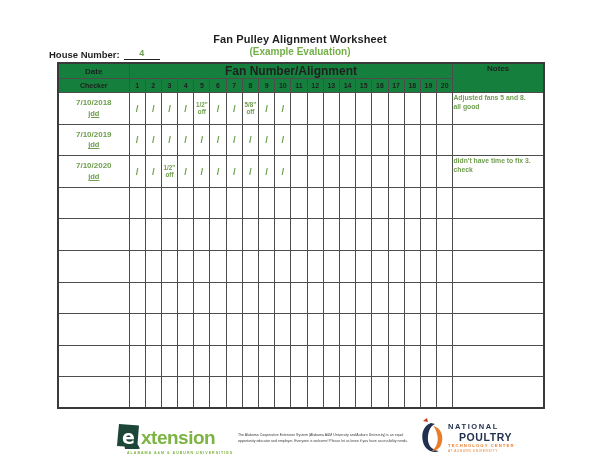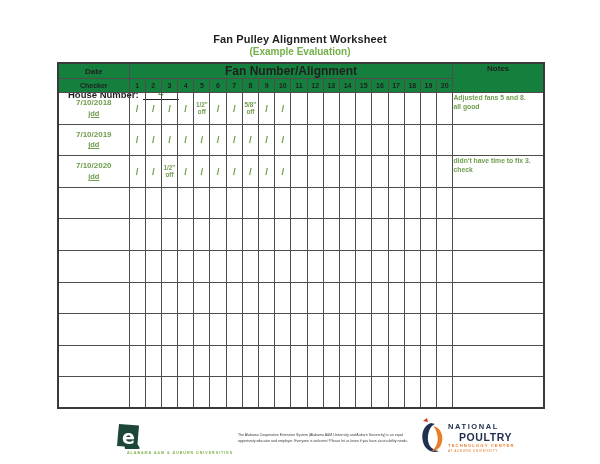--- a/index.html
+++ b/index.html
@@ -3,22 +3,22 @@
 <meta charset="utf-8">
 <style>
   html,body{margin:0;padding:0;background:#fff;}
   body{width:600px;height:464px;position:relative;font-family:"Liberation Sans",sans-serif;overflow:hidden;}
 
   .page-title{position:absolute;top:33px;left:0;width:600px;text-align:center;
     font-size:11px;font-weight:bold;color:#1f1f1f;letter-spacing:.1px;}
   .page-subtitle{position:absolute;top:46px;left:0;width:600px;text-align:center;
     font-size:10px;font-weight:bold;color:var(--title_green);}
 
-  .house{position:absolute;top:47px;left:68px;font-size:9.5px;font-weight:bold;color:#1f1f1f;
-    display:flex;align-items:flex-end;margin-top:40px;}
+  .house{position:absolute;top:47px;left:49px;font-size:9.5px;font-weight:bold;color:#1f1f1f;
+    display:flex;align-items:flex-end;}
   .house .blank{display:inline-block;width:36px;margin-left:4px;border-bottom:1.2px solid #222;
     text-align:center;}
   .house .val{color:var(--hand_green);font-size:9px;font-weight:bold;line-height:1;display:inline-block;padding-bottom:1px;}
 
   table.ws{position:absolute;left:57px;top:62px;width:486px;border-collapse:collapse;
     table-layout:fixed;border:2px solid #3a3a3a;}
   table.ws th,table.ws td{border:1px solid #4d4d4d;padding:0;margin:0;overflow:hidden;}
   thead th{font-weight:bold;color:#1f1f1f;background:#15803d;}
   .hrA th{height:12px;font-size:8px;}
   .hrB th{height:13px;font-size:7px;}
@@ -379,20 +379,21 @@
     </tbody>
 </table>
 
 <div class="footer">
   <div class="ext">
     <div class="row">
       <svg width="23" height="26" viewBox="0 0 23 26">
         <polygon points="2,0 22,1.5 20.5,20 23,24.5 21,25 8,25 7.5,22.5 0,22 1,10" fill="var(--ext_dark)"></polygon>
         <text x="5" y="20" class="state-e">e</text>
       </svg>
+      <span class="word">xtension</span>
     </div>
     <div class="caption">ALABAMA A&amp;M &amp; AUBURN UNIVERSITIES</div>
   </div>
 
   <div class="disclaimer">
       <div>The Alabama Cooperative Extension System (Alabama A&amp;M University and Auburn University) is an equal</div>
       <div>opportunity educator and employer. Everyone is welcome! Please let us know if you have accessibility needs.</div>
     </div>
 
   <div class="nptc">

